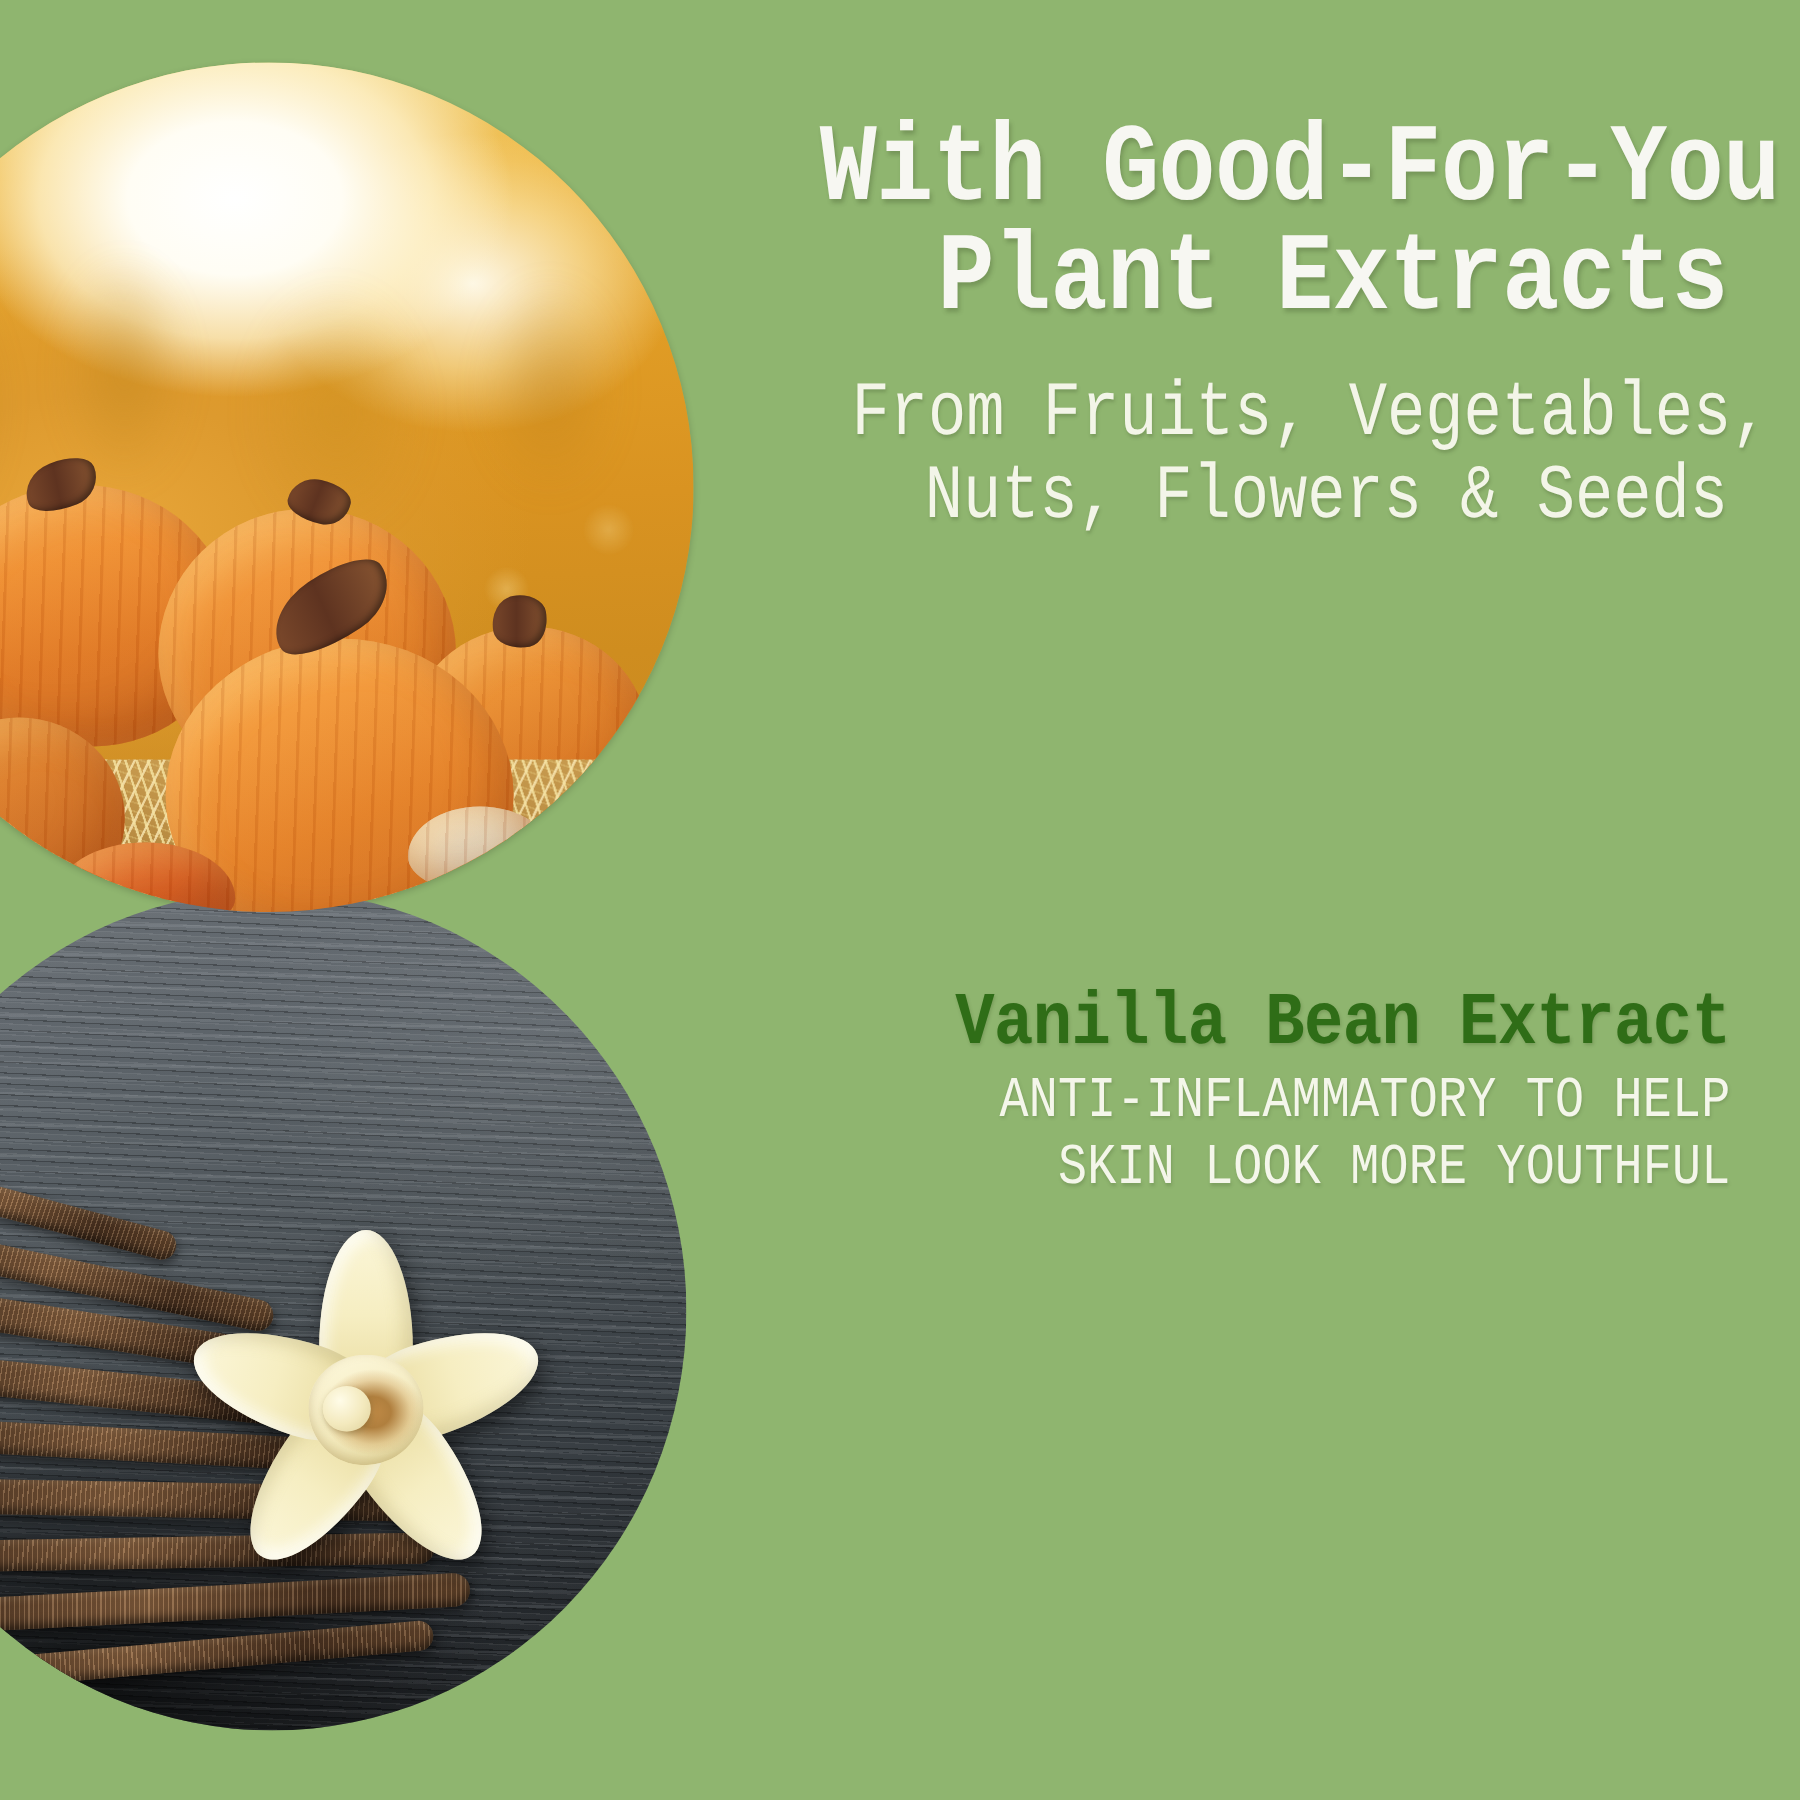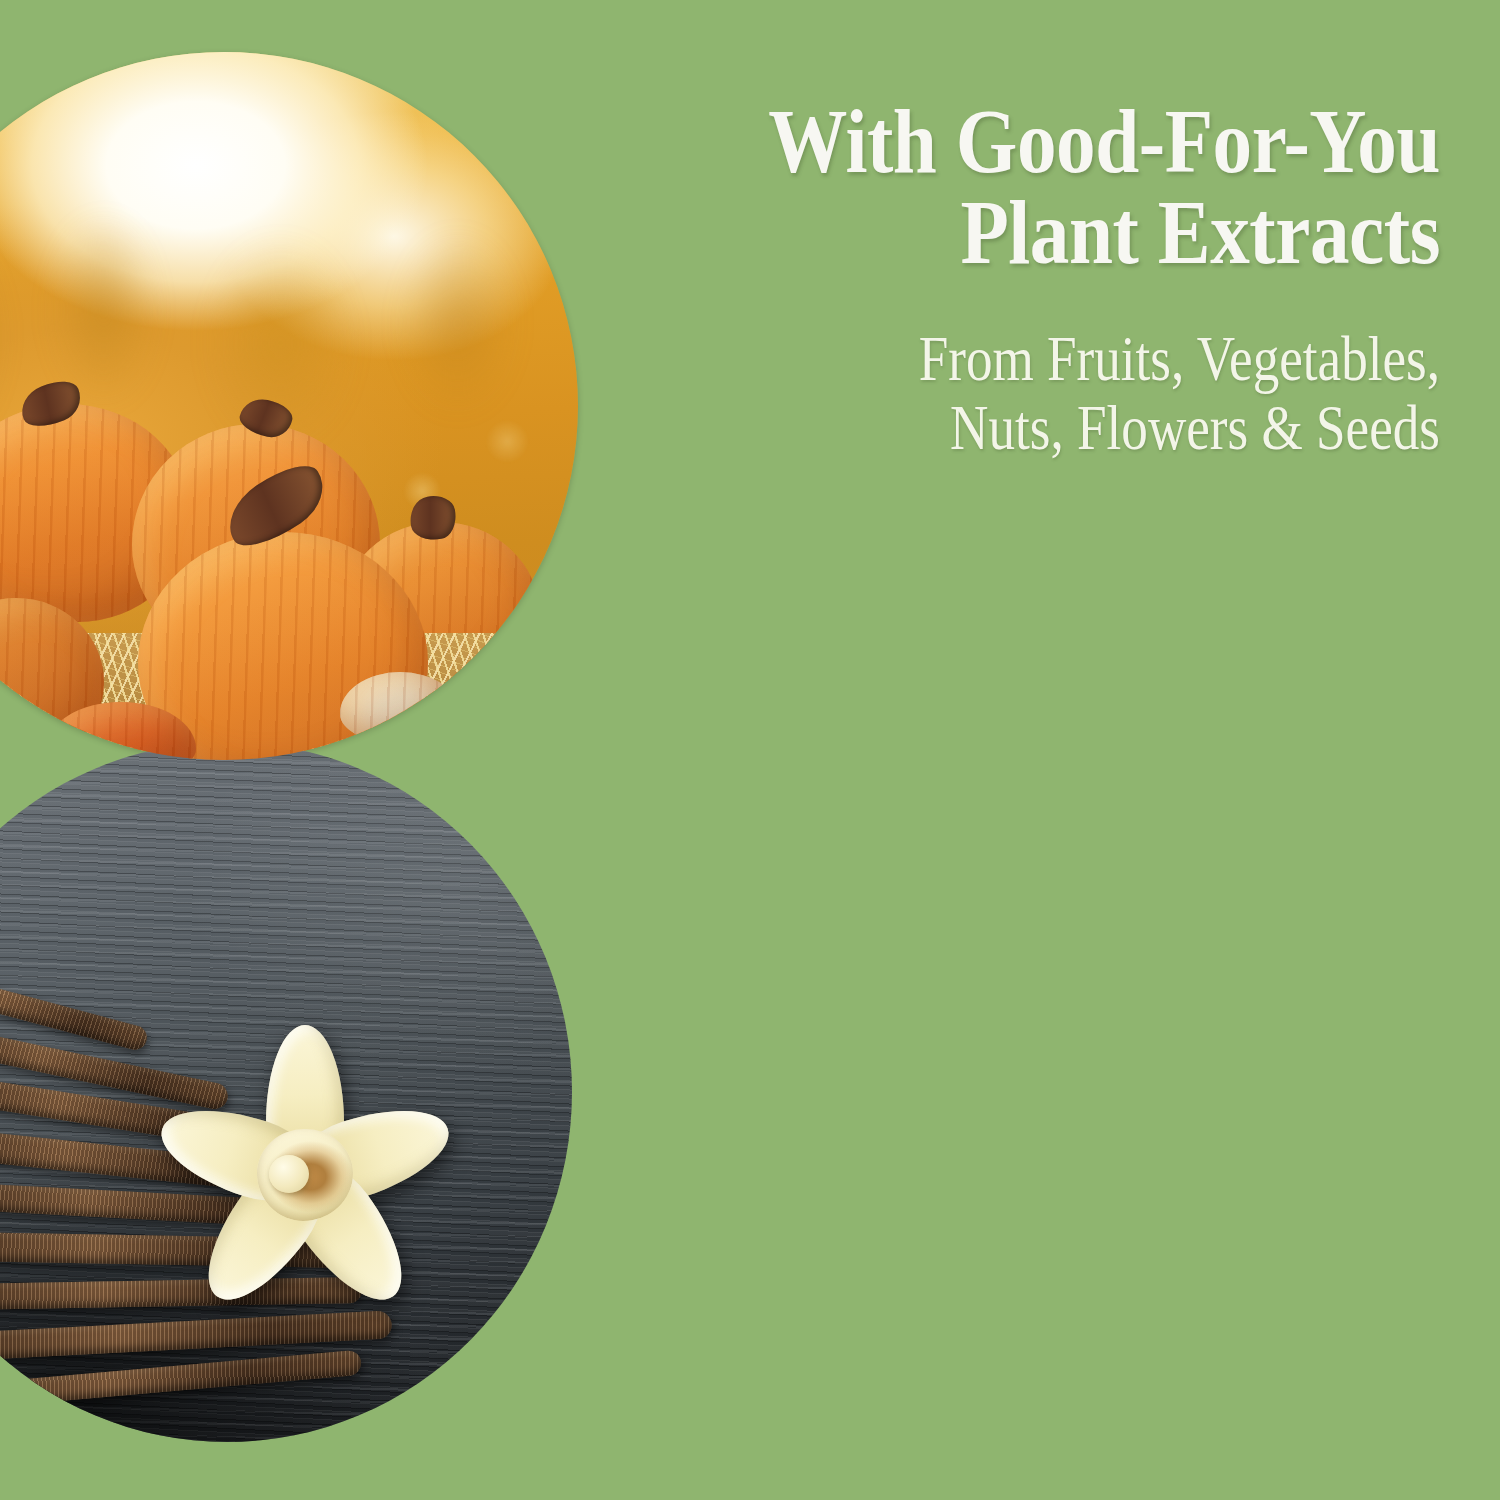--- a/index.html
+++ b/index.html
@@ -6,21 +6,21 @@
     margin: 0;
     padding: 0;
     background: #ffffff;
   }
   #stage {
     position: relative;
     width: 1500px;
     height: 1500px;
     overflow: hidden;
     background: #8fb56f;
-    font-family: Liberation Serif, serif;
+    font-family: Liberation Mono, monospace;
   }
 
   
   .photo-circle {
     position: absolute;
     border-radius: 50%;
     overflow: hidden;
   }
 
   
@@ -220,21 +220,20 @@
     transform-origin: right center;
     text-shadow: 1px 2px 3px rgba(60,80,40,0.25);
     margin: 0;
     white-space: nowrap;
   }
   #subhead-block {
     position: absolute;
     right: 30px;
     top: 312px;
     width: 100%;
-    margin-top: 12px;
   }
 
   .ingredient {
     position: absolute;
     right: 28px;
     width: 886px;
     text-align: right;
   }
   .ing-title {
     color: #2f6d17;
@@ -335,16 +334,21 @@
       <h1 class="headline">With Good-For-You</h1>
       <h1 class="headline">Plant Extracts</h1>
     </div>
 
     <div id="subhead-block">
       <p class="subhead">From Fruits, Vegetables,</p>
       <p class="subhead">Nuts, Flowers &amp; Seeds</p>
     </div>
 
 
+    <div class="ingredient" id="ing-1">
+      <h2 class="ing-title">Vanilla Bean Extract</h2>
+      <p class="ing-desc">ANTI-INFLAMMATORY TO HELP</p>
+      <p class="ing-desc">SKIN LOOK MORE YOUTHFUL</p>
+    </div>
 
 
   </div>
 </div>
 
 </body></html>

